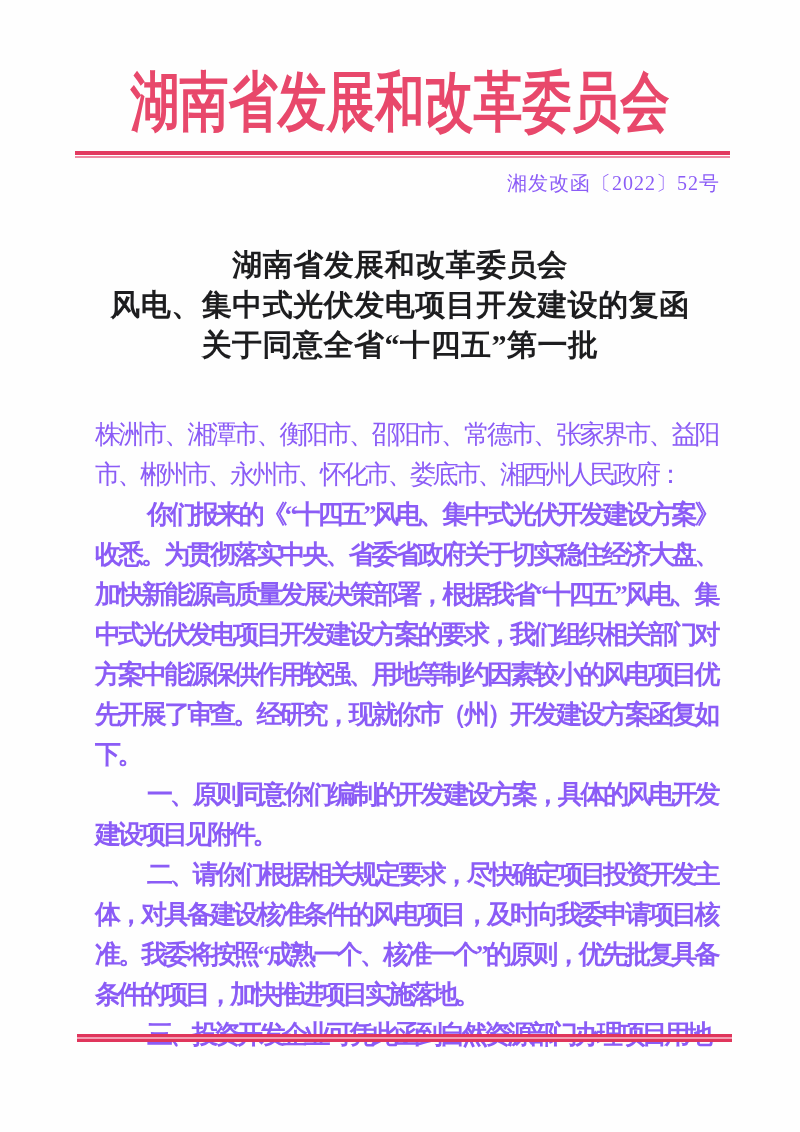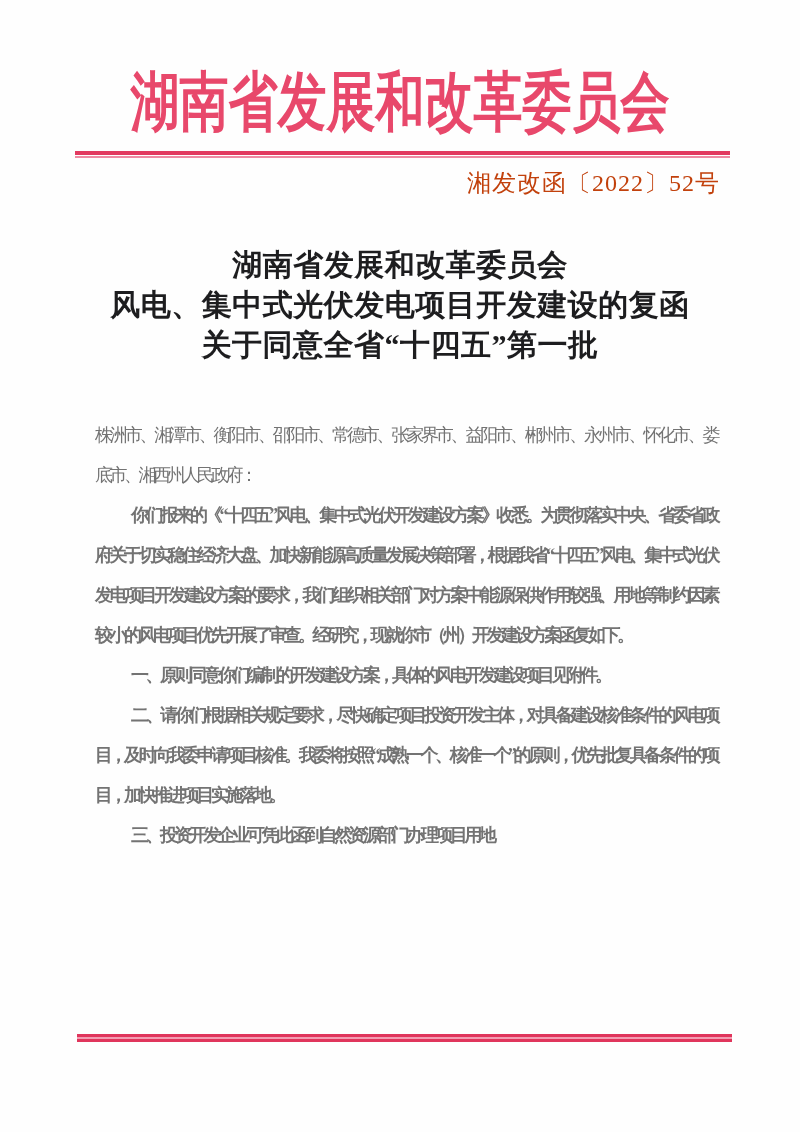--- a/index.html
+++ b/index.html
@@ -43,23 +43,23 @@
     background: linear-gradient(to bottom,
       #e23a60 0%, #e23a60 58%,
       #ffffff 58%, #ffffff 72%,
       #ee8ba3 72%, #ee8ba3 100%);
   }
   
   .doc-number {
     position: absolute;
     top: 168px;
     right: 80px;
-    font-size: 24px;
+    font-size: 20px;
     line-height: 30px;
-    color: #c2410c;
+    color: #8b5cf6;
     letter-spacing: 1px;
   }
   
   .doc-title {
     position: absolute;
     top: 245px;
     left: 0;
     width: 100%;
     text-align: center;
     color: #1d1d1f;
@@ -67,24 +67,24 @@
     font-size: 30px;
     line-height: 40px;
     letter-spacing: 0.5px;
   }
   
   .body-text {
     position: absolute;
     top: 415px;
     left: 95px;
     width: 622px;
-    font-size: 18px;
+    font-size: 26px;
     line-height: 40px;
     letter-spacing: -3.5px;
-    color: #737373;
+    color: #8b5cf6;
     text-align: justify;
     text-justify: inter-character;
   }
   .body-text p { margin: 0; }
   .body-text p.indent { text-indent: 2em; font-weight: bold; }
   
   .footer-rule {
     position: absolute;
     top: 1034px;
     left: 77px;

